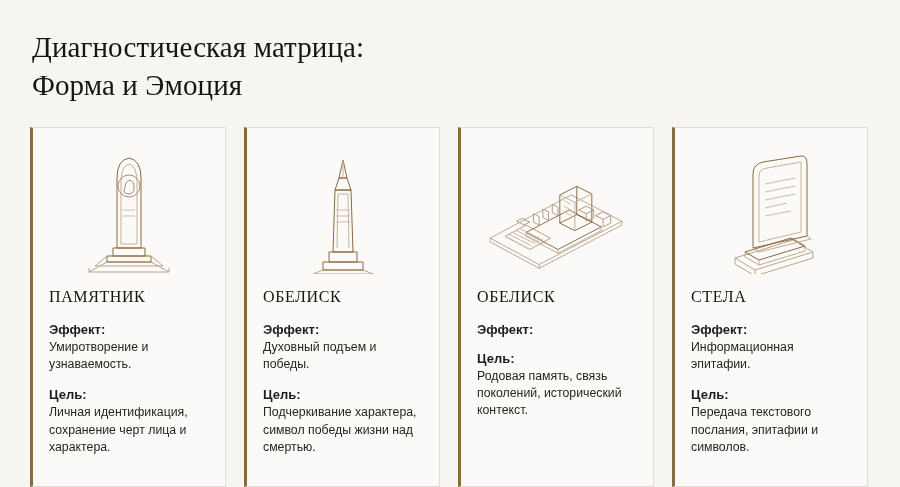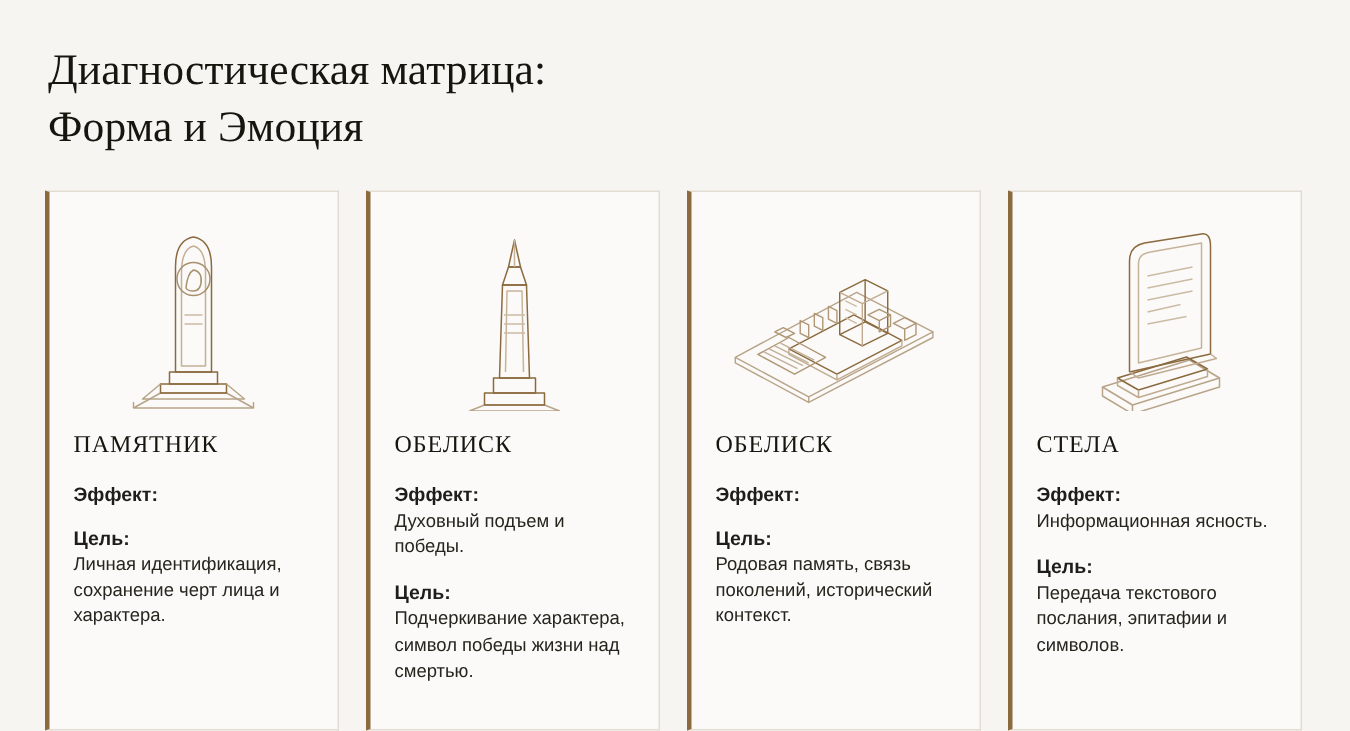--- a/index.html
+++ b/index.html
@@ -102,20 +102,21 @@
           <path d="M52 100 L52 38 Q52 22 60 20 Q68 22 68 38 L68 100 Z" stroke="#c3b096"></path>
           <circle cx="60" cy="42" r="11" stroke="#a8906f"></circle>
           <path d="M55 48 Q56 38 60 36 Q66 37 65 45 Q64 50 60 50 Q56 50 55 48 Z" stroke="#a8906f"></path>
           <path d="M54 66 L66 66 M54 72 L66 72" stroke="#cbbba3"></path>
           <path d="M20 128 L20 124 M100 128 L100 124" stroke="#b8a489"></path>
         </svg>
       </div>
       <div class="card-title">ПАМЯТНИК</div>
       <div class="field">
         <div class="field-label">Эффект:</div>
+        <div class="field-value">Умиротворение и узнаваемость.</div>
       </div>
       <div class="field">
         <div class="field-label">Цель:</div>
         <div class="field-value">Личная идентификация, сохранение черт лица и характера.</div>
       </div>
     </div>
 
     <div class="card">
       <div class="art">
         <svg width="120" height="130" viewBox="0 0 120 130" fill="none" stroke="#8a6a3e" stroke-width="1" stroke-linejoin="round">
@@ -186,21 +187,21 @@
           <path d="M58 121 L104 107 L104 102" stroke="#c0ab90"></path>
           <path d="M52 104 L52 30 Q52 20 62 18 L100 12 Q106 11 106 20 L106 92 L52 104"></path>
           <path d="M52 104 L58 108 L110 95 L106 92" stroke="#c0ab90"></path>
           <path d="M58 98 L58 32 Q58 25 66 24 L100 18 L100 88 Z" stroke="#c6b49a"></path>
           <path d="M64 40 L94 34 M64 48 L94 42 M64 56 L94 50 M64 64 L86 59 M64 72 L90 67" stroke="#cbbba3"></path>
         </svg>
       </div>
       <div class="card-title">СТЕЛА</div>
       <div class="field">
         <div class="field-label">Эффект:</div>
-        <div class="field-value">Информационная ясность.</div>
+        <div class="field-value">Информационная эпитафии.</div>
       </div>
       <div class="field">
         <div class="field-label">Цель:</div>
         <div class="field-value">Передача текстового послания, эпитафии и символов.</div>
       </div>
     </div>
 
   </div>
 </div>
 

